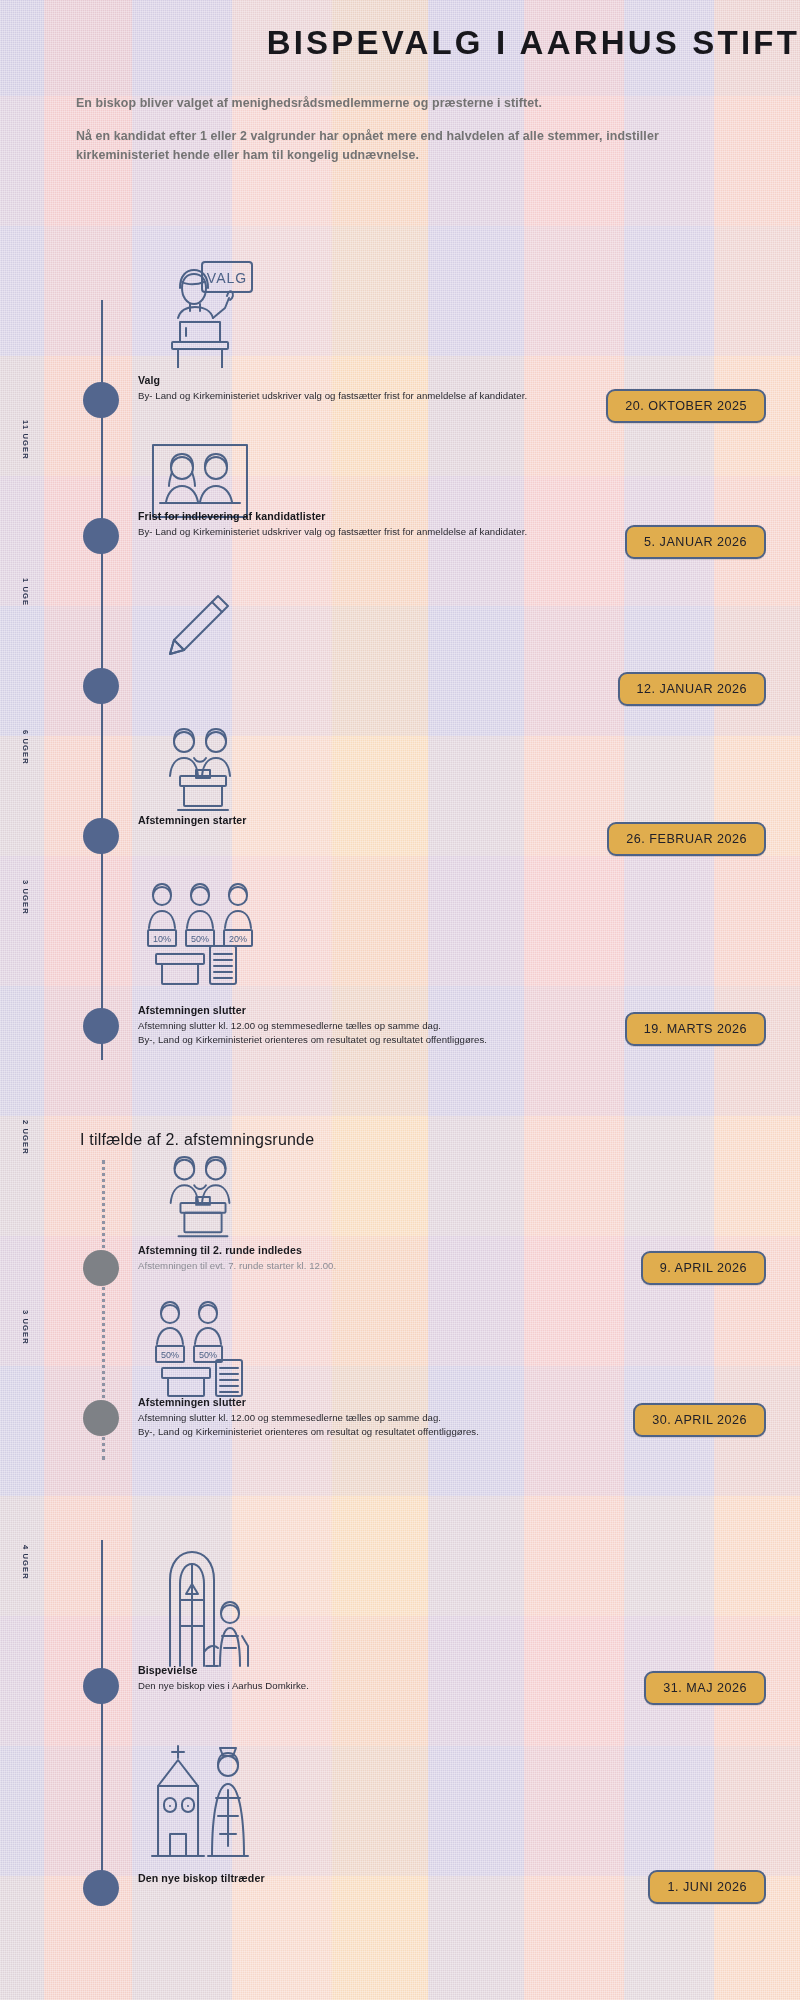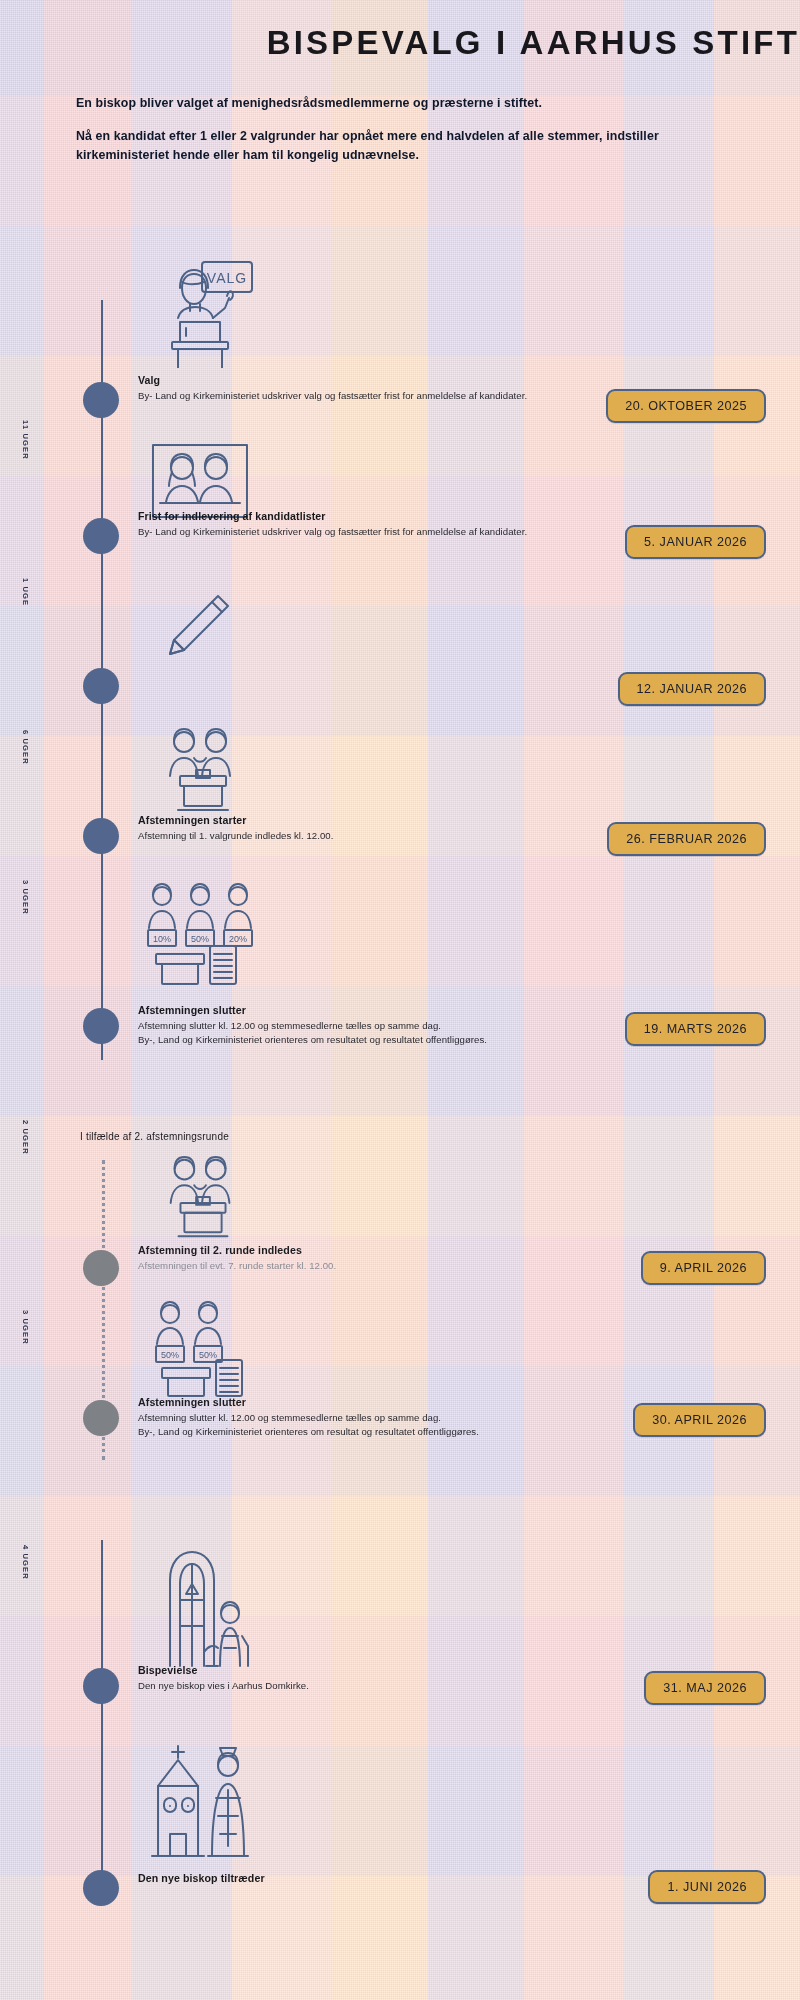--- a/index.html
+++ b/index.html
@@ -22,21 +22,21 @@
   }
   #page{position:relative;z-index:2;width:800px;height:2000px;}
 
   
   .title{
     position:absolute;left:0;right:0;top:24px;text-align:right;
     font-size:33px;font-weight:700;letter-spacing:3.2px;color:#17171c;
   }
   .intro{
     position:absolute;left:76px;right:48px;top:94px;
-    font-size:12.4px;font-weight:700;color:#0f172a;line-height:1.55;letter-spacing:.1px;
+    font-size:12.4px;font-weight:700;color:#737373;line-height:1.55;letter-spacing:.1px;
   }
   .intro p{margin:0 0 14px 0;}
   .tl-title{
     position:absolute;left:0;right:0;top:222px;text-align:center;
     font-size:27px;font-weight:700;letter-spacing:2.2px;color:#17171c;
   }
 
   
   .spine{position:absolute;left:101px;width:2px;background:#4d6287;}
   .spine.dotted{
@@ -64,21 +64,21 @@
   }
 
   
   .dur{
     position:absolute;left:30px;
     font-size:7.6px;font-weight:700;letter-spacing:1.1px;color:#2d3550;
     transform:rotate(90deg);transform-origin:left top;white-space:nowrap;
   }
 
   .round2-title{
-    position:absolute;left:80px;font-size:10px;font-weight:400;color:#1b1b20;letter-spacing:.2px;
+    position:absolute;left:80px;font-size:16px;font-weight:400;color:#1b1b20;letter-spacing:.2px;
   }
 
   .ill{position:absolute;}
   .ill svg{display:block;}
 </style>
 </head>
 <body>
 
 <div id="bg">
   <div class="vs" style="left:0;width:44px;background:#e3dfee;"></div>
@@ -302,21 +302,20 @@
   <div class="entry" style="top:510px;">
     <div class="h">Frist for indlevering af kandidatlister</div>
     <div class="b">By- Land og Kirkeministeriet udskriver valg og fastsætter frist for anmeldelse af kandidater.</div>
   </div>
   <div class="badge" style="top:525px;">5. JANUAR 2026</div>
 
   <div class="badge" style="top:672px;">12. JANUAR 2026</div>
 
   <div class="entry" style="top:814px;">
     <div class="h">Afstemningen starter</div>
-    <div class="b">Afstemning til 1. valgrunde indledes kl. 12.00.</div>
   </div>
   <div class="badge" style="top:822px;">26. FEBRUAR 2026</div>
 
   <div class="entry" style="top:1004px;">
     <div class="h">Afstemningen slutter</div>
     <div class="b" style="white-space:pre-line;">Afstemning slutter kl. 12.00 og stemmesedlerne tælles op samme dag.
 By-, Land og Kirkeministeriet orienteres om resultatet og resultatet offentliggøres.</div>
   </div>
   <div class="badge" style="top:1012px;">19. MARTS 2026</div>
 

